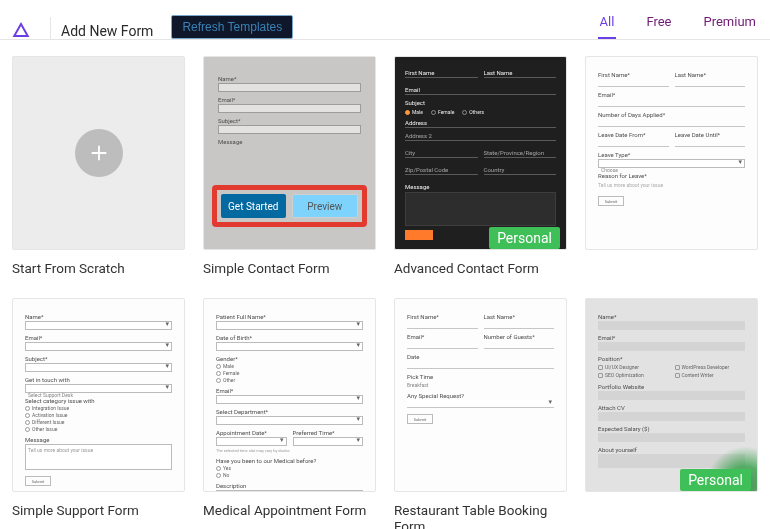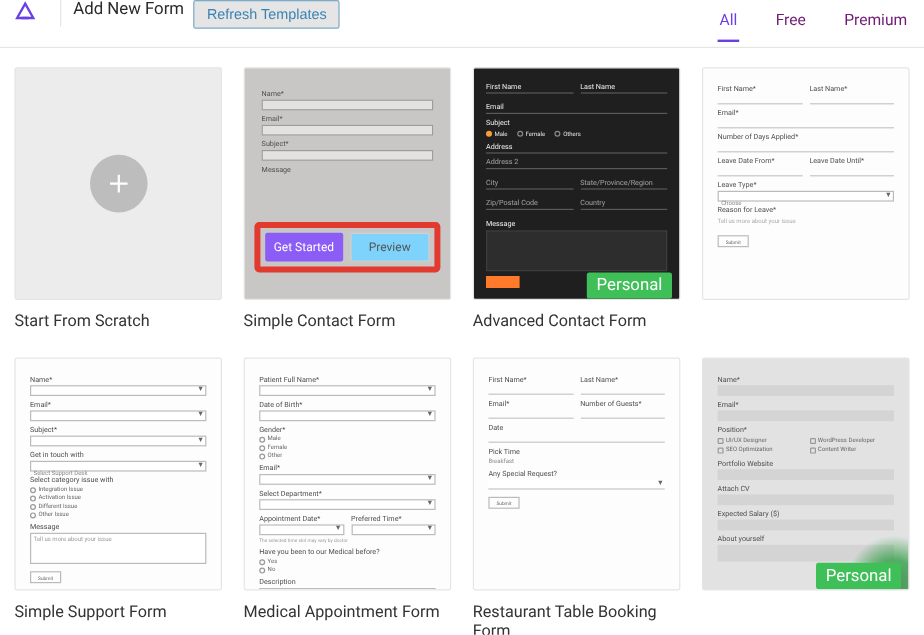--- a/index.html
+++ b/index.html
@@ -7,40 +7,40 @@
     font-family: -apple-system, BlinkMacSystemFont, "Segoe UI", Roboto, sans-serif;
     background: #fff;
     color: #333;
     width: 770px;
     height: 529px;
     overflow: hidden;
     font-size: 13px;
   }
   .header {
     display: flex;
-    align-items: flex-start;
+    align-items: flex-end;
     height: 40px;
     padding: 0 12px;
     border-bottom: 1px solid #e5e5e5;
   }
   .logo {
     color: #6b3ee6;
     font-weight: 700;
     font-size: 16px;
     margin-right: 10px;
     display: flex;
     align-items: center;
   }
   .vsep { width:1px; height:22px; background:#e5e5e5; margin:0 10px; }
   .title { font-size: 14px; color:#2a2a2a; }
   .refresh-btn {
-    margin-left: 8px;
+    margin-left: 18px;
     padding: 4px 10px;
     border: 1px solid #7aa9c9;
-    background: #e5e5e5;
+    background: #0f172a;
     color: #3a82b5;
     font-size: 12px;
     border-radius: 2px;
     cursor: pointer;
   }
   .tabs { margin-left:auto; display:flex; gap:28px; font-size:13px; }
   .tab { color:#701a75; cursor:pointer; padding:10px 2px 8px; }
   .tab.active { color:#6b3ee6; border-bottom:2px solid #6b3ee6; }
   .grid {
     display: grid;
@@ -71,21 +71,21 @@
   .tlbl { font-size:6px; color:#4e4e4e; margin:4px 0 1px; }
   .tlbl.dkw { color:#f0f0f0; }
   .tinput { height:9px; border:1px solid #9c9c9c; background:#e4e2e1; }
   .tline { height:0; border-bottom:1px solid #5a5a5a; margin-bottom:4px; }
   .red-frame {
     position:absolute; left:8px; right:8px; top:128px;
     border:5px solid #e33a2f; border-radius:4px;
     padding:4px; display:flex; gap:6px; background:transparent;
   }
   .btn-purple {
-    flex:1; height:24px; background:#8b5cf6; color:#fff;
+    flex:1; height:24px; background:#0369a1; color:#fff;
     font-size:10px; display:flex; align-items:center; justify-content:center;
     border-radius:2px; cursor:pointer;
   }
   .btn-white {
     flex:1; height:24px; background:#7dd3fc; color:#555;
     font-size:10px; display:flex; align-items:center; justify-content:center;
     border-radius:2px; border:1px solid #d0d0d0; cursor:pointer;
   }
   .badge {
     position:absolute; right:6px; bottom:0;

